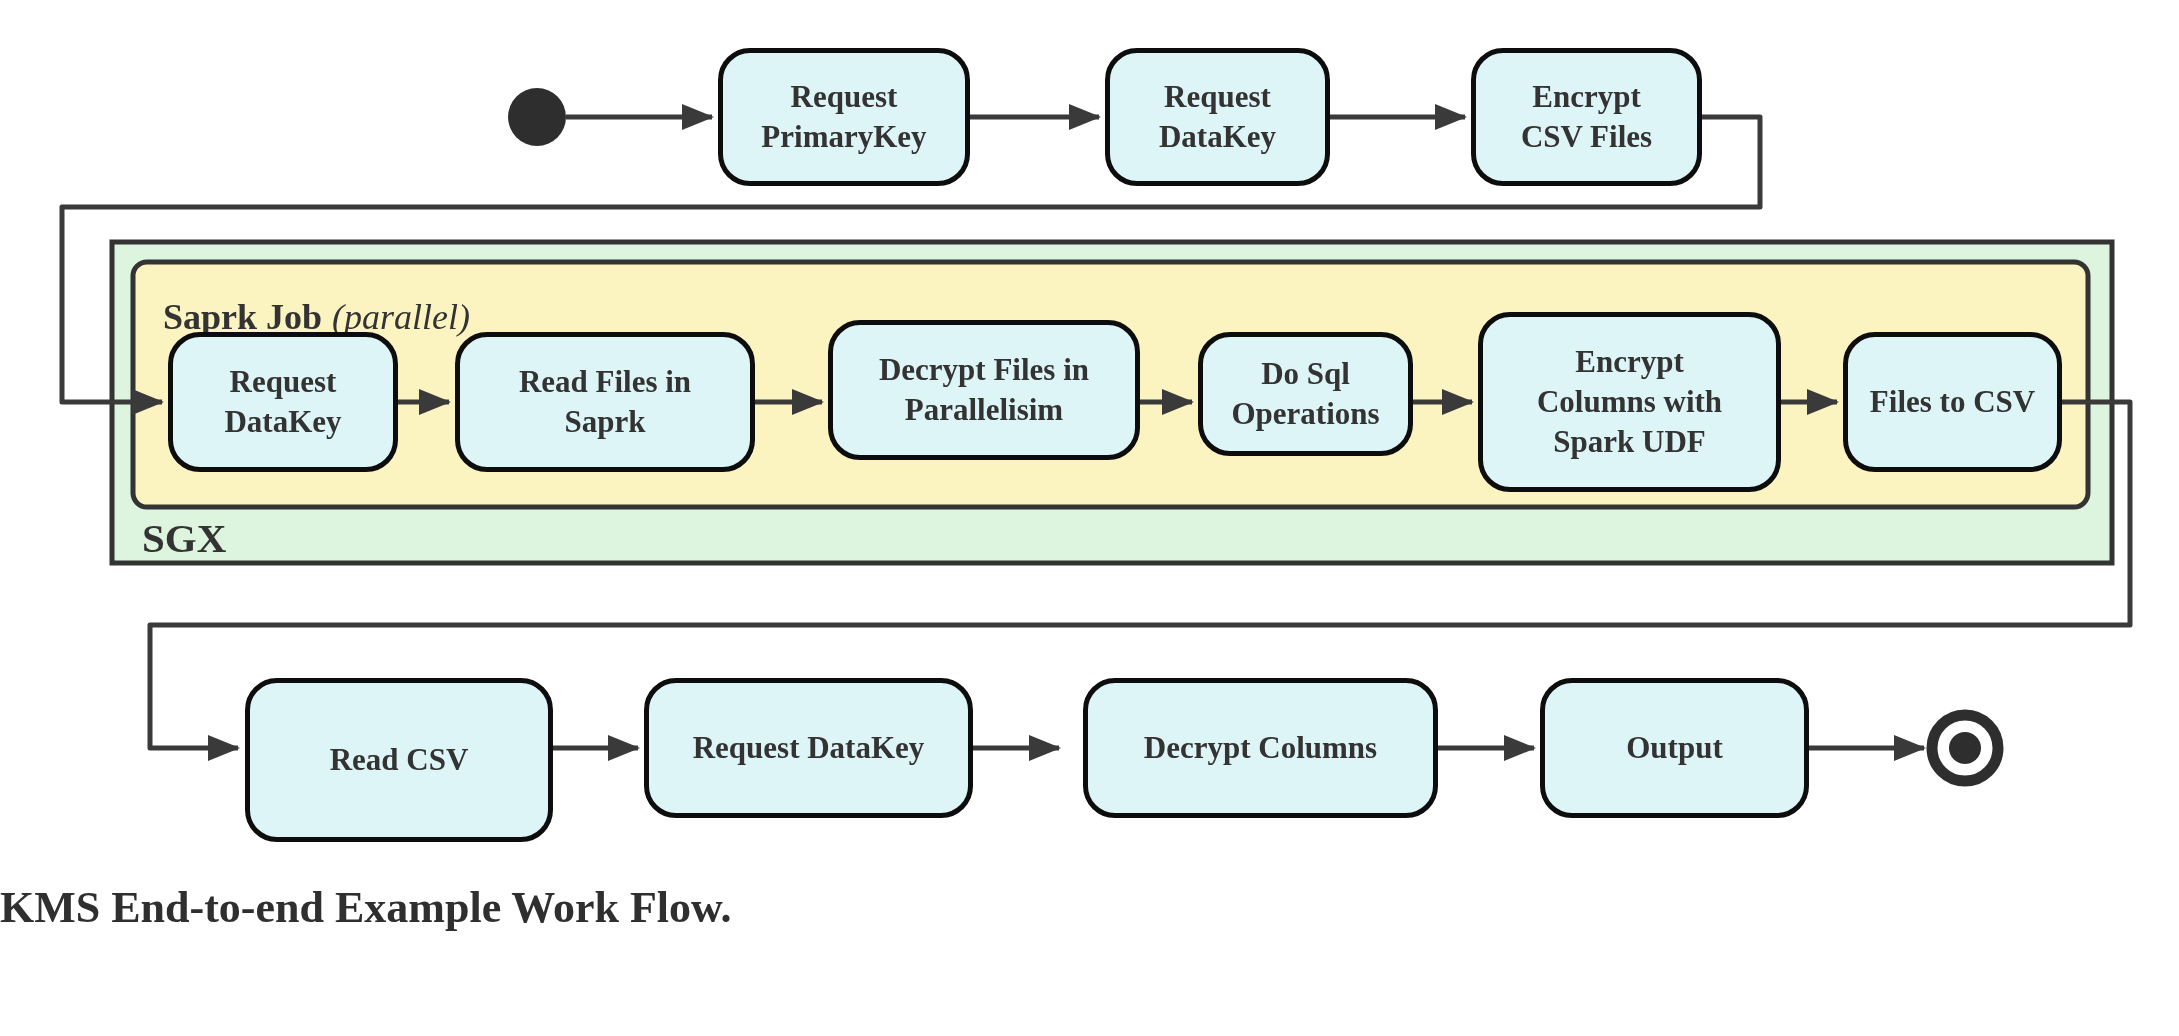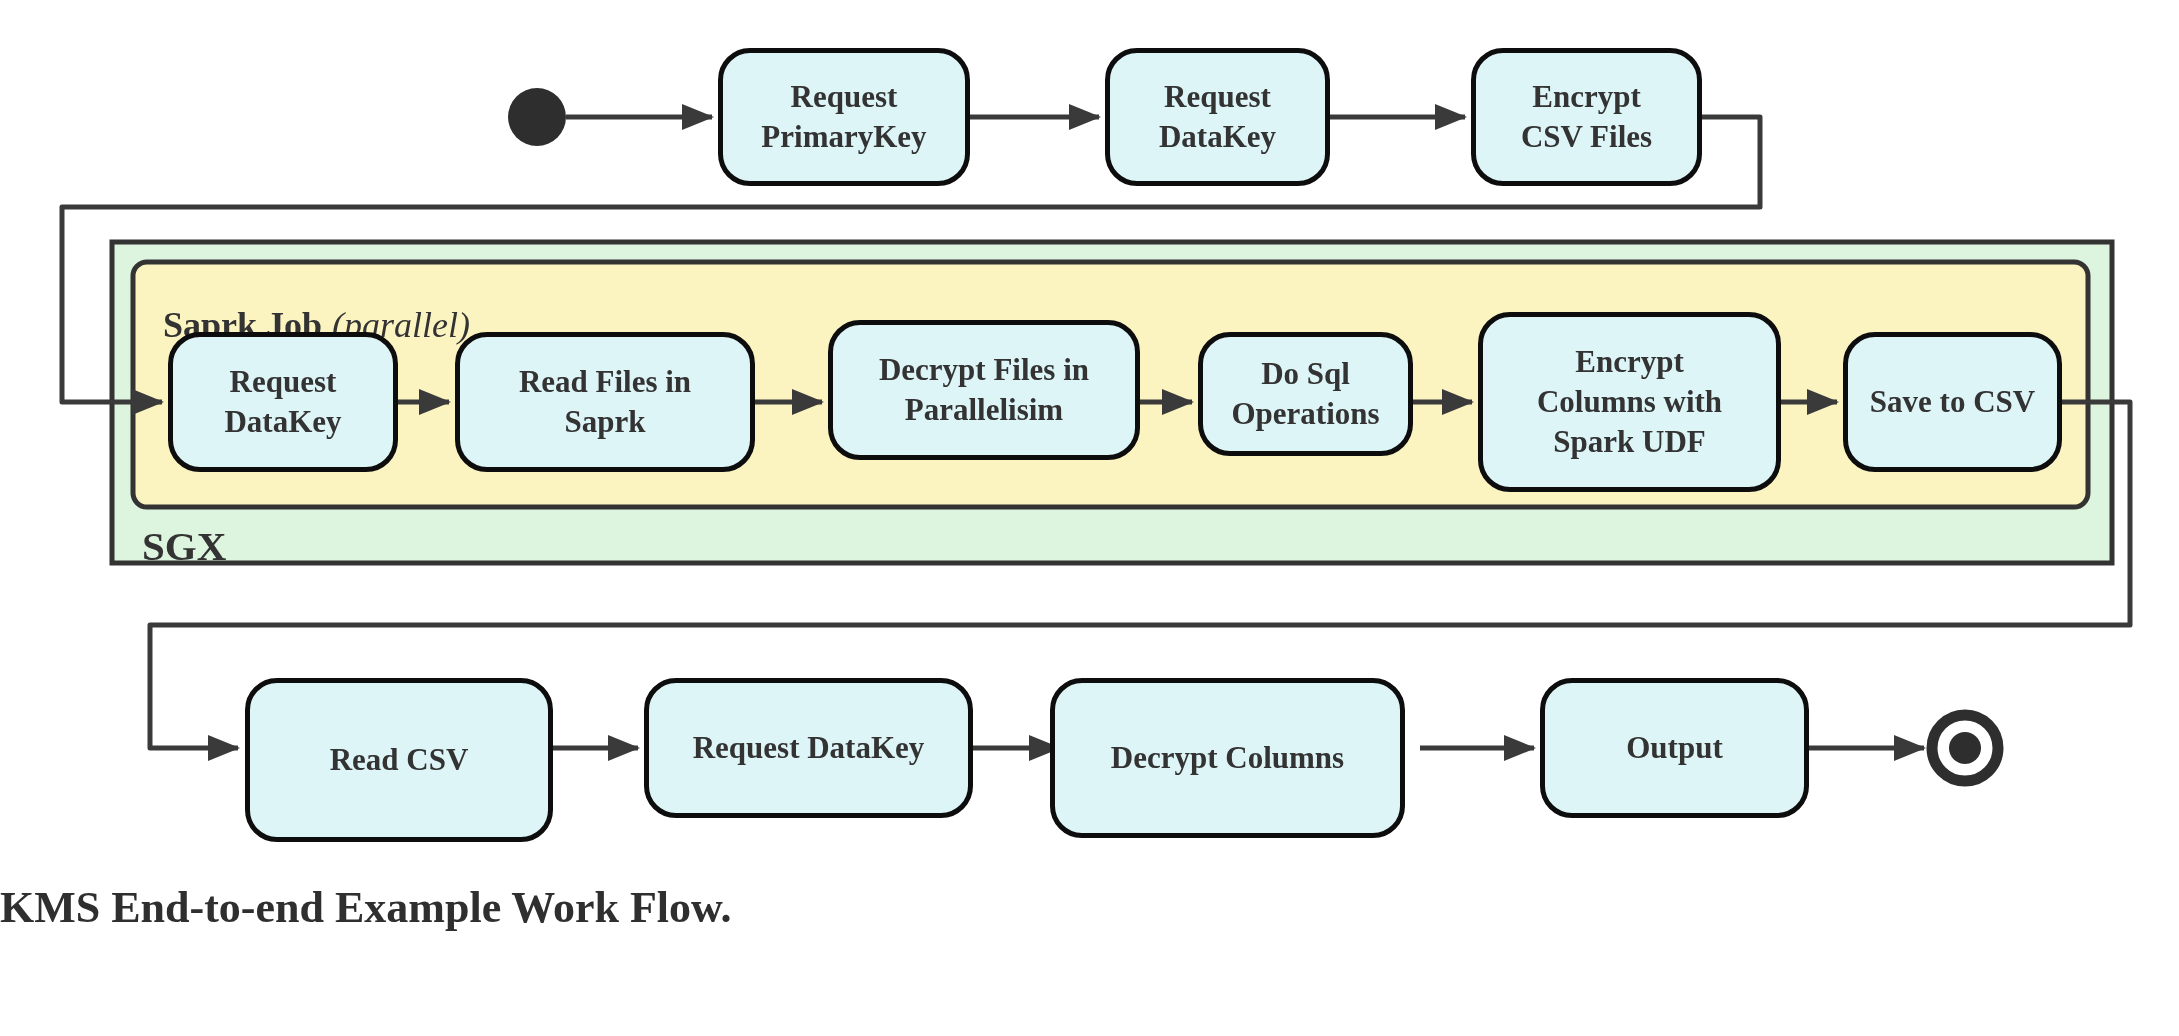--- a/index.html
+++ b/index.html
@@ -34,21 +34,20 @@
     font-weight: bold;
     font-size: 31px;
     line-height: 1.28;
     white-space: pre-line;
     color: var(--text, #333333);
   }
   .container-label {
     position: absolute;
     font-weight: bold;
     color: var(--text, #333333);
-    margin-top: 8px;
   }
   #spark-label {
     left: 163px; top: 296px;
     font-size: 36px;
   }
   #spark-label .paren {
     font-weight: normal;
     font-style: italic;
     margin-left: 10px;
   }
@@ -121,22 +120,22 @@
 DataKey</div>
   <div class="node" style="left:455px; top:332px; width:300px; height:140px;">Read Files in
 Saprk</div>
   <div class="node" style="left:828px; top:320px; width:312px; height:140px;">Decrypt Files in
 Parallelisim</div>
   <div class="node" style="left:1198px; top:332px; width:215px; height:124px;">Do Sql
 Operations</div>
   <div class="node" style="left:1478px; top:312px; width:303px; height:180px;">Encrypt
 Columns with
 Spark UDF</div>
-  <div class="node" style="left:1843px; top:332px; width:219px; height:140px;">Save to CSV</div>
+  <div class="node" style="left:1843px; top:332px; width:219px; height:140px;">Files to CSV</div>
 
   <div class="node" style="left:235px; top:678px; width:308px; height:164px;margin-left:10px;">Read CSV</div>
   <div class="node" style="left:644px; top:678px; width:329px; height:140px;">Request DataKey</div>
-  <div class="node" style="left:1050px; top:678px; width:355px; height:160px;">Decrypt Columns</div>
+  <div class="node" style="left:1083px; top:678px; width:355px; height:140px;">Decrypt Columns</div>
   <div class="node" style="left:1540px; top:678px; width:269px; height:140px;">Output</div>
 
   <div id="caption">KMS End-to-end Example Work Flow.</div>
 
 </div>
 
 </body></html>

